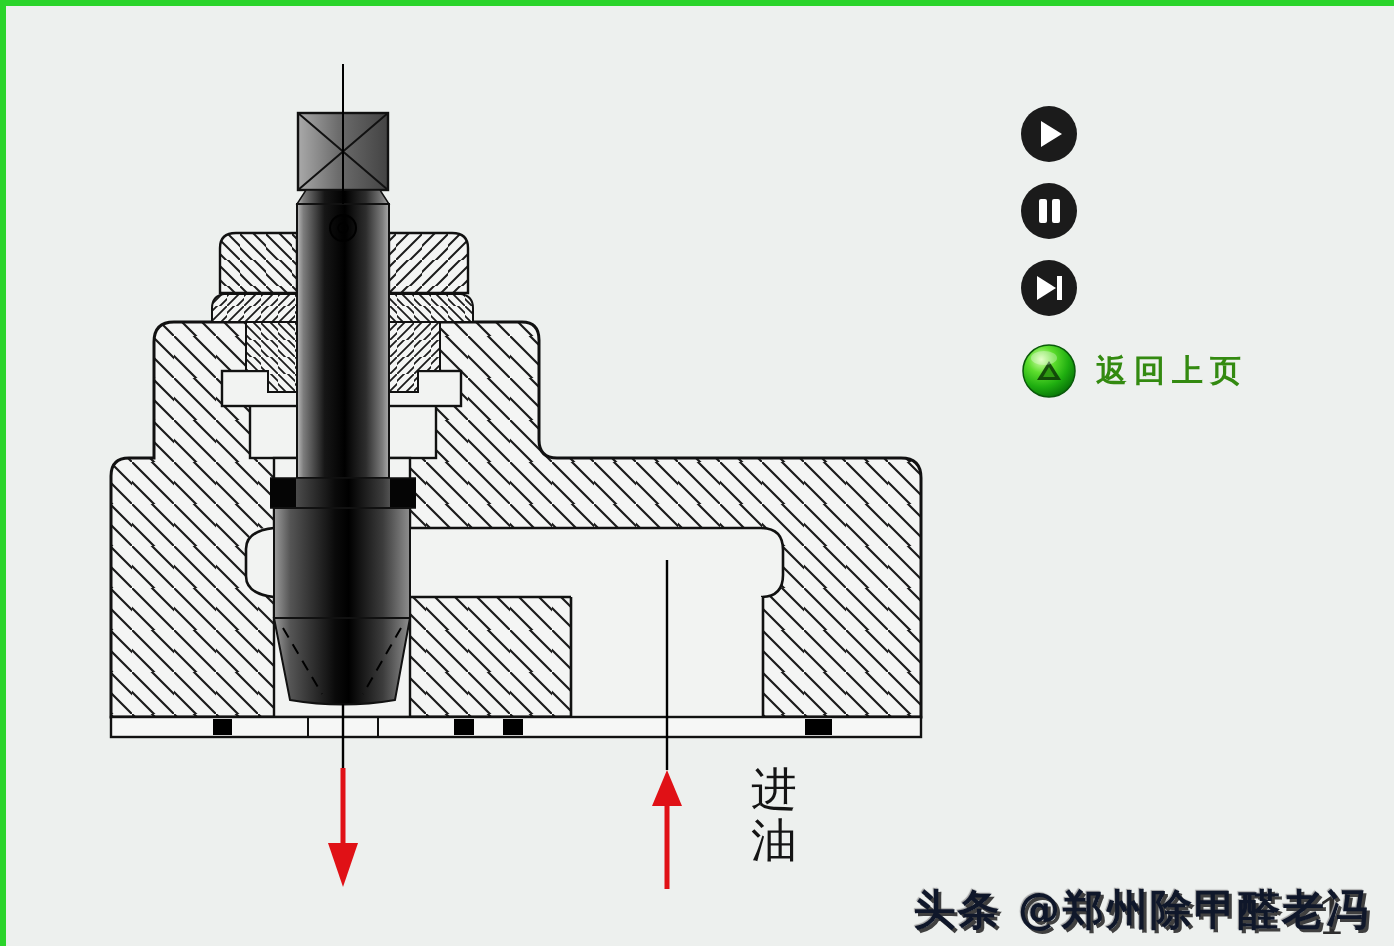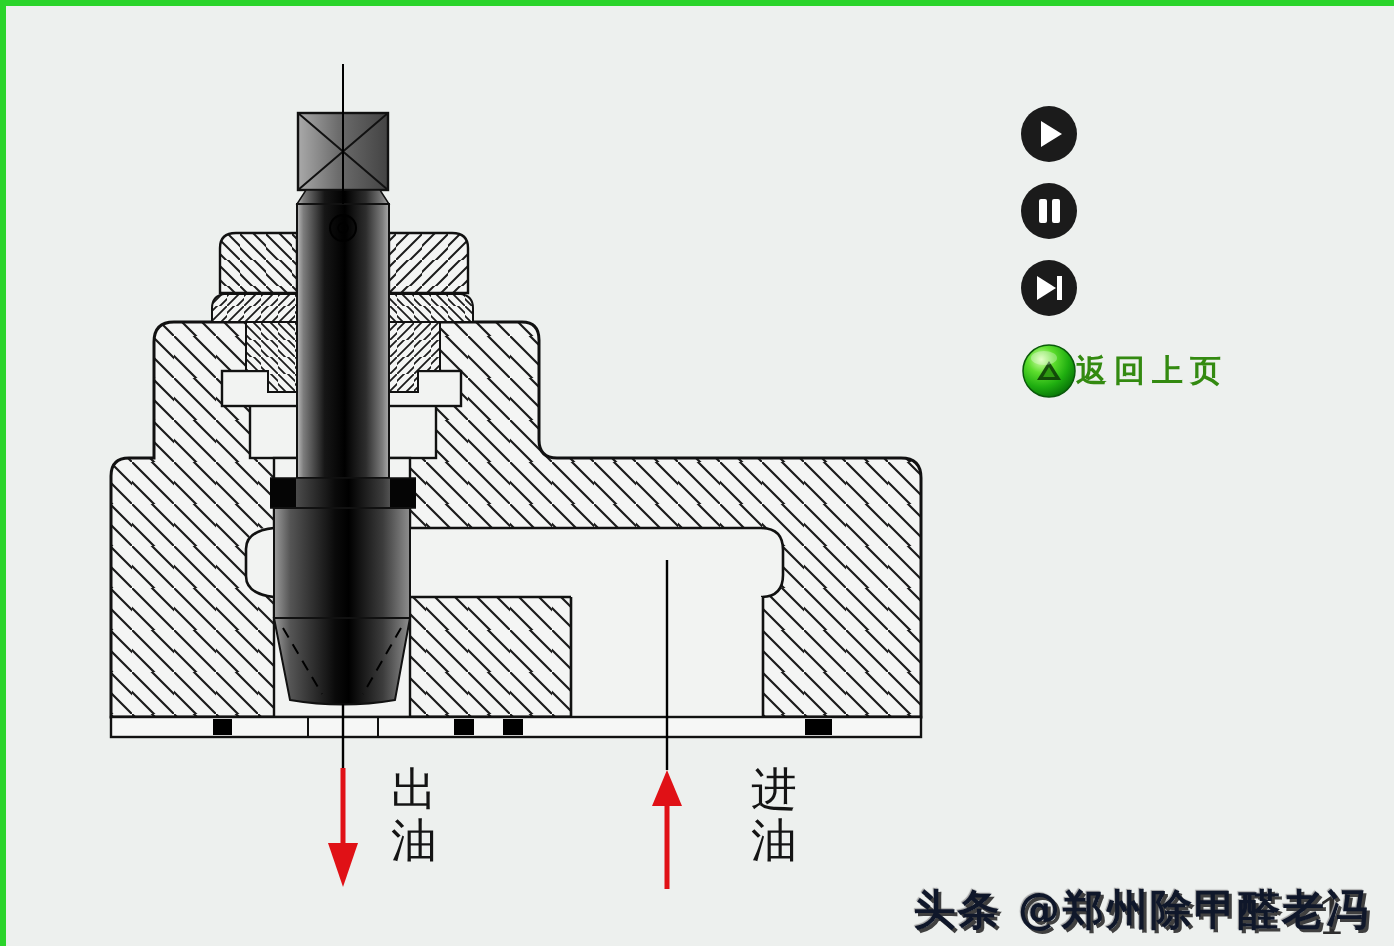--- a/index.html
+++ b/index.html
@@ -20,21 +20,21 @@
     font-size:46px;line-height:51px;color:#141414;
     word-break:break-all;letter-spacing:0;
   }
   .ctrl{
     position:absolute;left:1014px;width:58px;height:58px;
     border:none;background:transparent;padding:0;margin:0;cursor:pointer;
   }
   .ctrl svg{display:block;}
   .back-btn{
     position:absolute;left:1016px;top:337px;height:56px;
-    display:flex;align-items:center;gap:0;
+    display:flex;align-items:center;gap:20px;
     border:none;background:transparent;padding:0;cursor:pointer;
   }
   .back-label{
     font-family:"DejaVu Serif",serif;
     font-size:31px;font-weight:bold;color:#338a10;
     letter-spacing:7px;white-space:nowrap;
   }
   .page-number{
     position:absolute;left:1310px;top:882px;
     font-family:"DejaVu Serif",serif;
@@ -167,21 +167,20 @@
     </g>
 
     <g>
       <path d="M337,768 L337,846" stroke="#e01116" stroke-width="5"></path>
       <polygon points="322,843 352,843 337,887" fill="#e01116"></polygon>
       <polygon points="646,806 676,806 661,770" fill="#e01116"></polygon>
       <path d="M661,804 L661,889" stroke="#e01116" stroke-width="5"></path>
     </g>
   </svg>
 
-  <div class="vlabel" style="left:382px;top:758px;">出油</div>
   <div class="vlabel" style="left:706px;top:758px;margin-left:36px;">进油</div>
 
   <button class="ctrl" style="top:99px;">
     <svg width="58" height="58" viewBox="-29 -29 58 58">
       <circle r="28" fill="#1b1b1b"></circle>
       <path d="M-8,-13 L13,0 L-8,13 Z" fill="#fff"></path>
     </svg>
   </button>
 
   <button class="ctrl" style="top:176px;">

